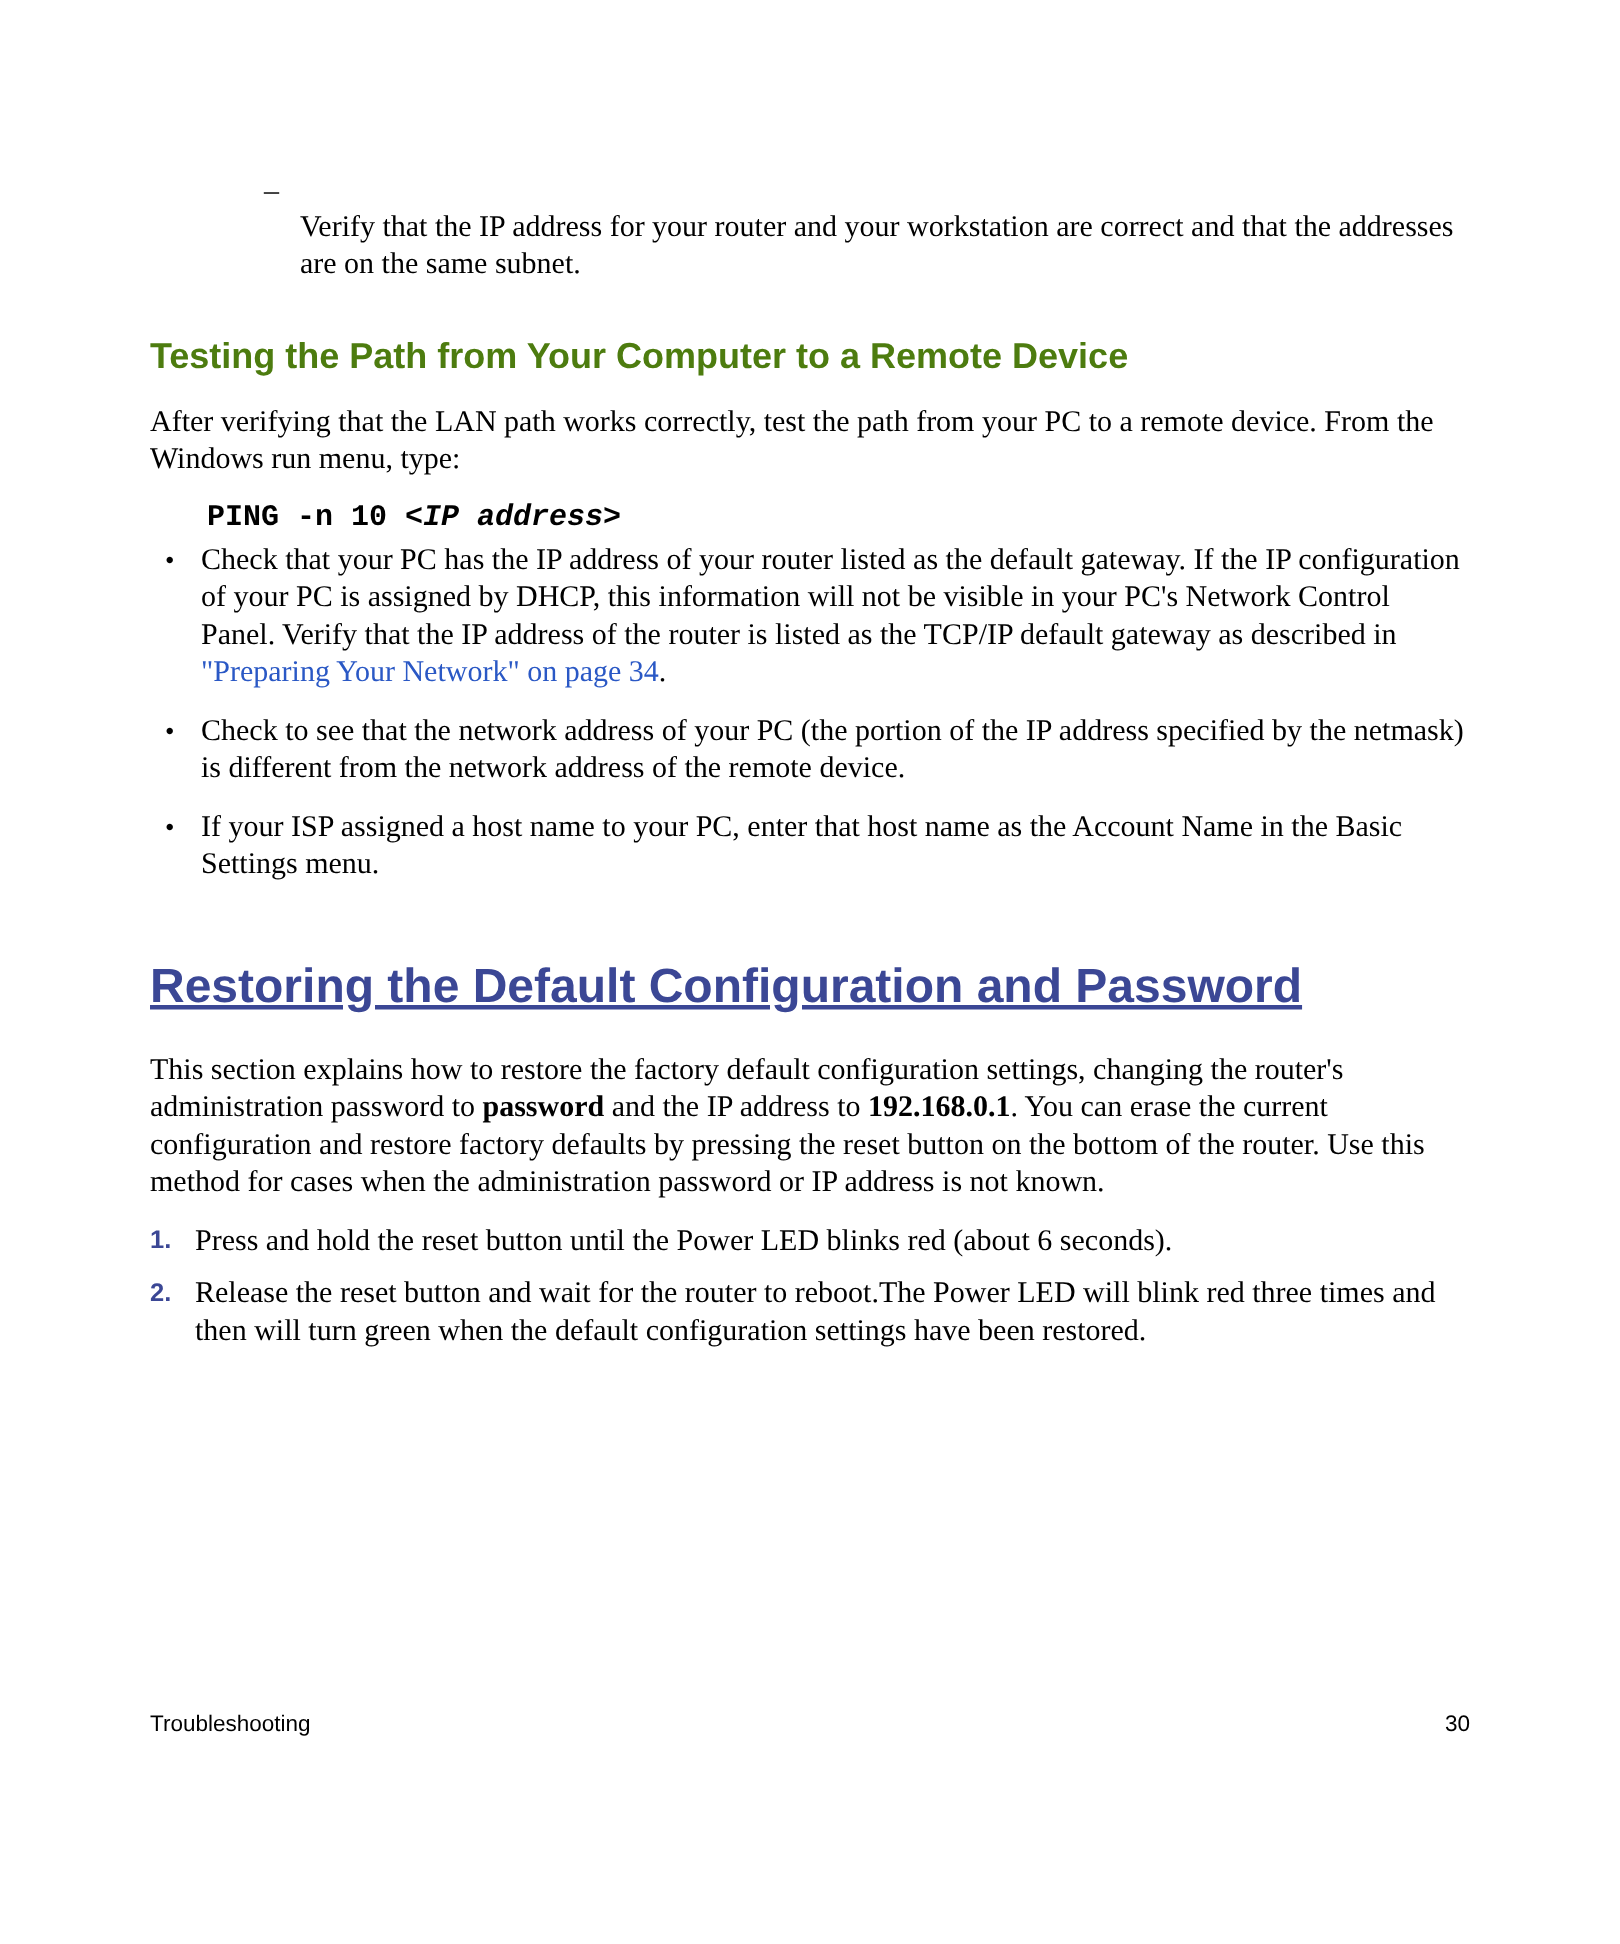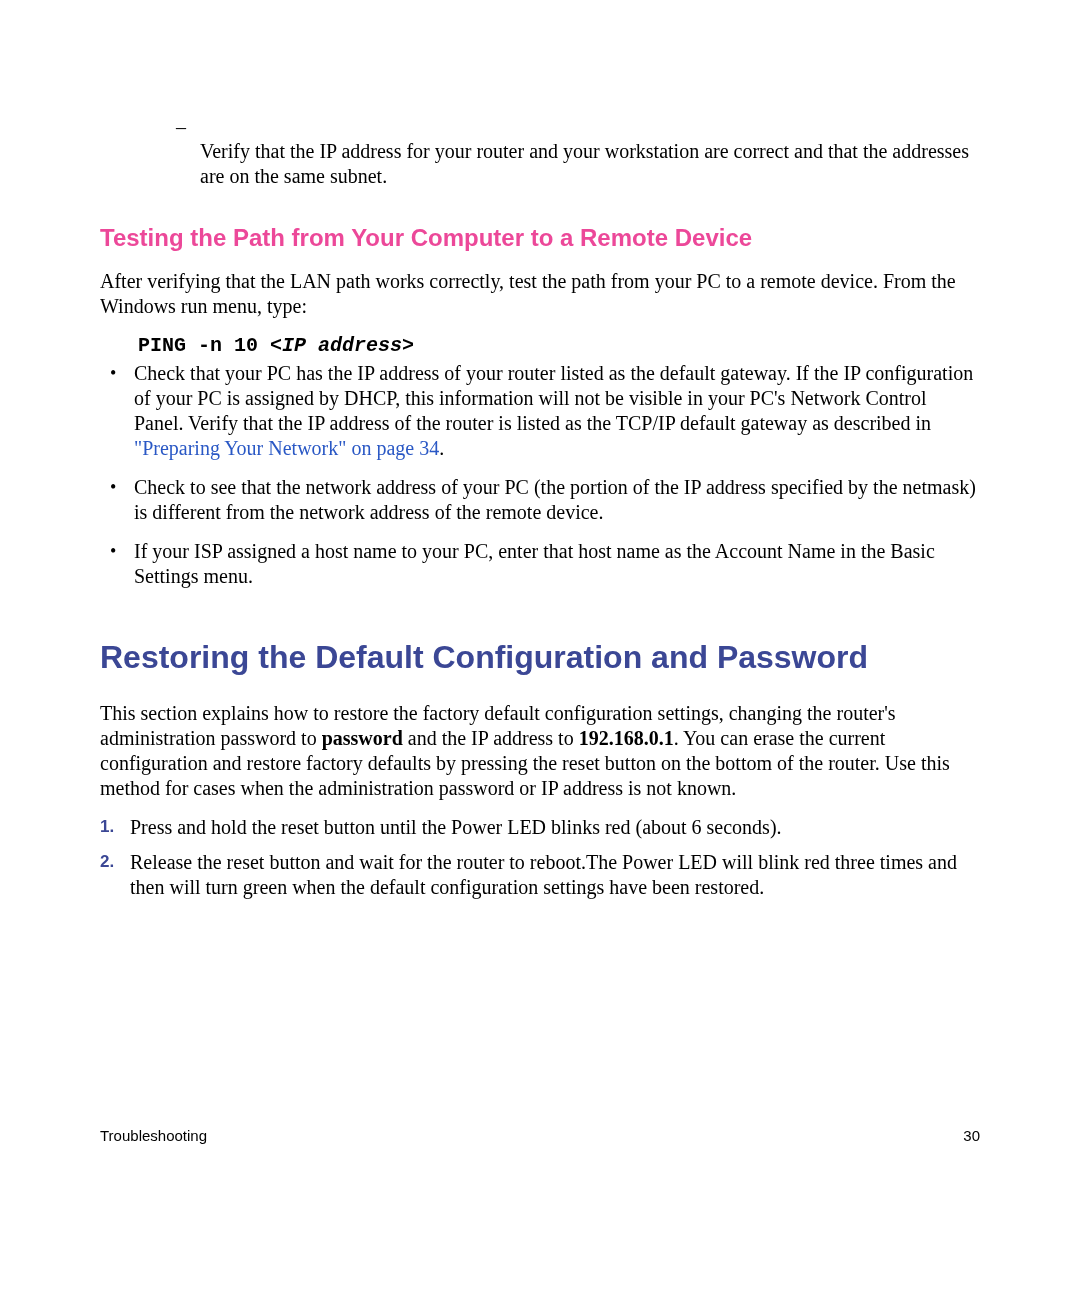--- a/index.html
+++ b/index.html
@@ -14,30 +14,31 @@
     padding: 115px 100px 0 100px;
     font-family: "Times New Roman", Times, serif;
     font-size: 20px;
     color: #000;
     line-height: 1.25;
     position: relative;
   }
   .blue-heading-h2 {
     font-family: Arial, Helvetica, sans-serif;
     font-weight: bold;
-    color: #ec4899;
+    color: #4d7c0f;
     font-size: 24px;
     margin: 34px 0 16px 0;
   }
   .blue-heading-h1 {
     font-family: Arial, Helvetica, sans-serif;
     font-weight: bold;
     color: #3b4795;
     font-size: 32px;
     margin: 48px 0 24px 0;
+    text-decoration: underline;
   }
   p.body {
     margin: 0 0 14px 0;
   }
   .sub-bullet-row {
     display: flex;
     margin: 0 0 28px 0;
     padding-left: 76px;
   }
   .sub-bullet-dash {
@@ -103,21 +104,21 @@
     font-size: 17px;
     line-height: 1.45;
   }
   .num-text {
     flex: 1;
   }
   .footer {
     position: absolute;
     left: 100px;
     right: 100px;
-    bottom: 150px;
+    bottom: 136px;
     font-family: Arial, Helvetica, sans-serif;
     font-size: 15px;
     color: #000;
     display: flex;
     justify-content: space-between;
   }
 </style>
 </head>
 <body>
 

